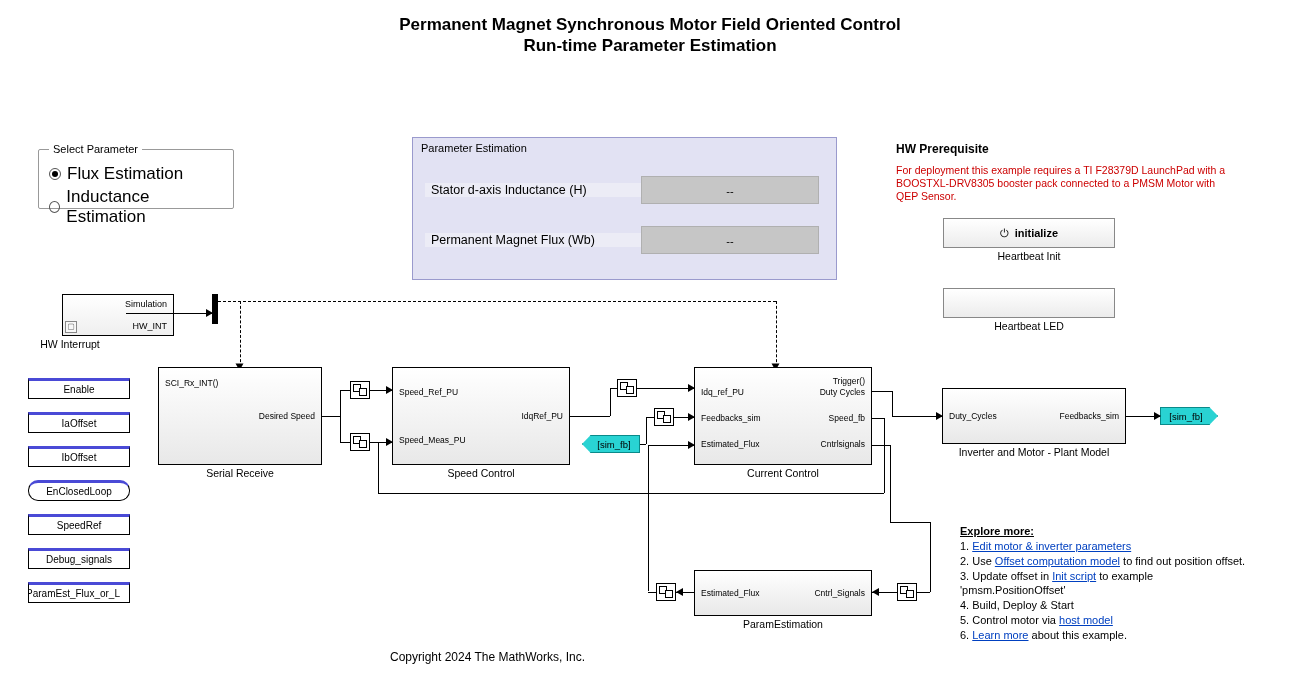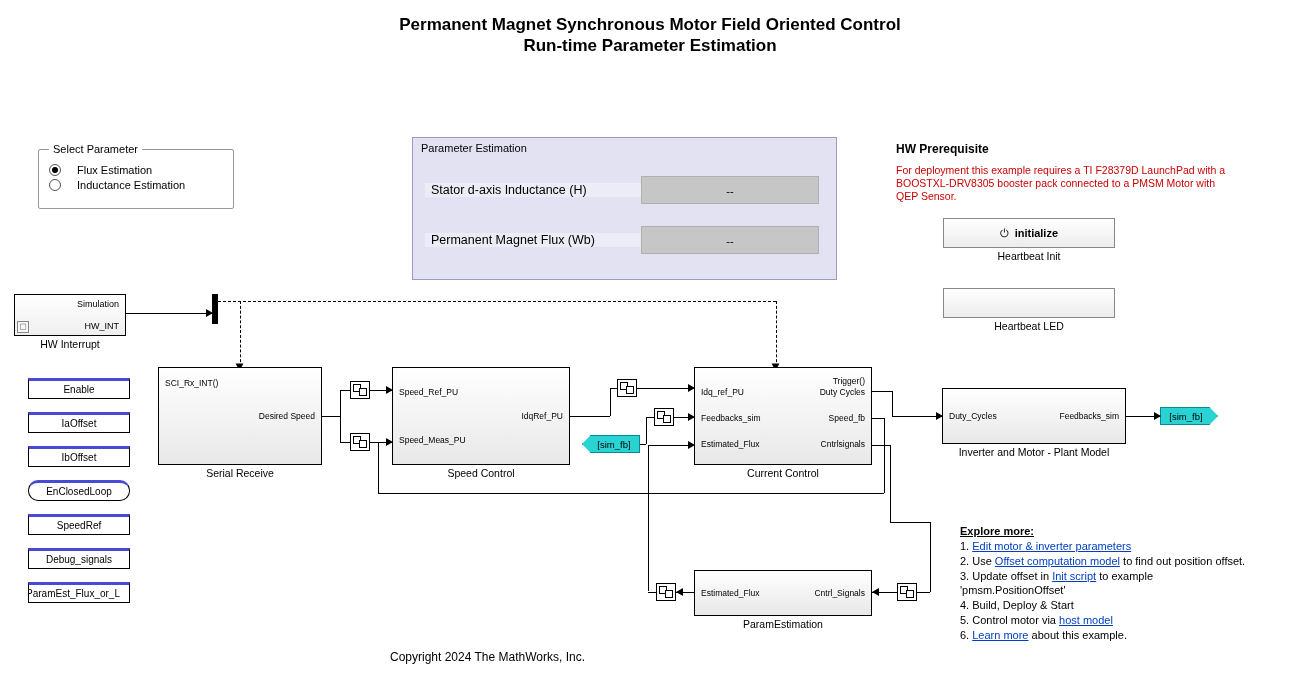--- a/index.html
+++ b/index.html
@@ -26,21 +26,21 @@
   }
   .panel {
     position: absolute;
     background: #fff;
     border: 1px solid #999;
     border-radius: 2px;
   }
   .panel legend { font-size: 11px; color: #000; padding: 0 4px; }
   fieldset.panel { padding: 6px 10px 8px 10px; }
 
-  .radio-row { display: flex; align-items: center; gap: 16px; margin: 3px 0; font-size: 11px; }
+  .radio-row { display: flex; align-items: center; gap: 6px; margin: 3px 0; font-size: 17px; }
   .radio {
     width: 12px; height: 12px;
     border: 1px solid #555;
     border-radius: 50%;
     display: inline-flex;
     align-items: center;
     justify-content: center;
   }
   .radio.checked::after {
     content: "";
@@ -154,20 +154,21 @@
     display:flex; align-items:center; justify-content:center;
     font-size:10px;
   }
 
   
   .hwint {
     position:absolute;
     width:112px; height:42px;
     border:1px solid #000;
     background: linear-gradient(#fff,#efefef);
+    margin-left: 48px;
   }
   .hwint .r1, .hwint .r2 {
     position:absolute; right:6px; font-size:9px;
   }
   .hwint .r1 { top:4px; }
   .hwint .r2 { bottom:4px; }
   .hwint .corner {
     position:absolute; left:2px; bottom:2px; width:12px; height:12px;
     border:1px solid #888;
     background:#f8f8f8;

